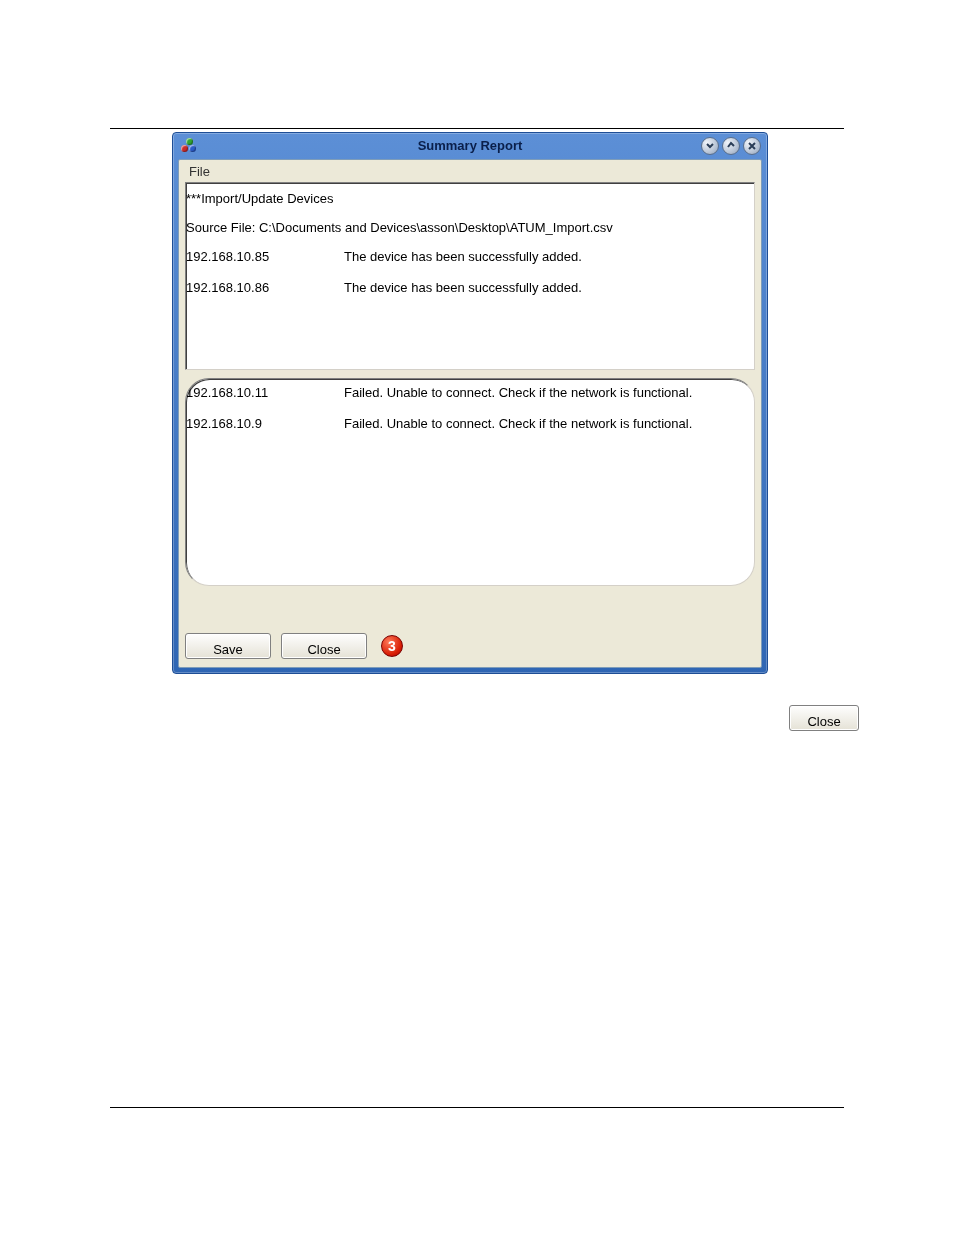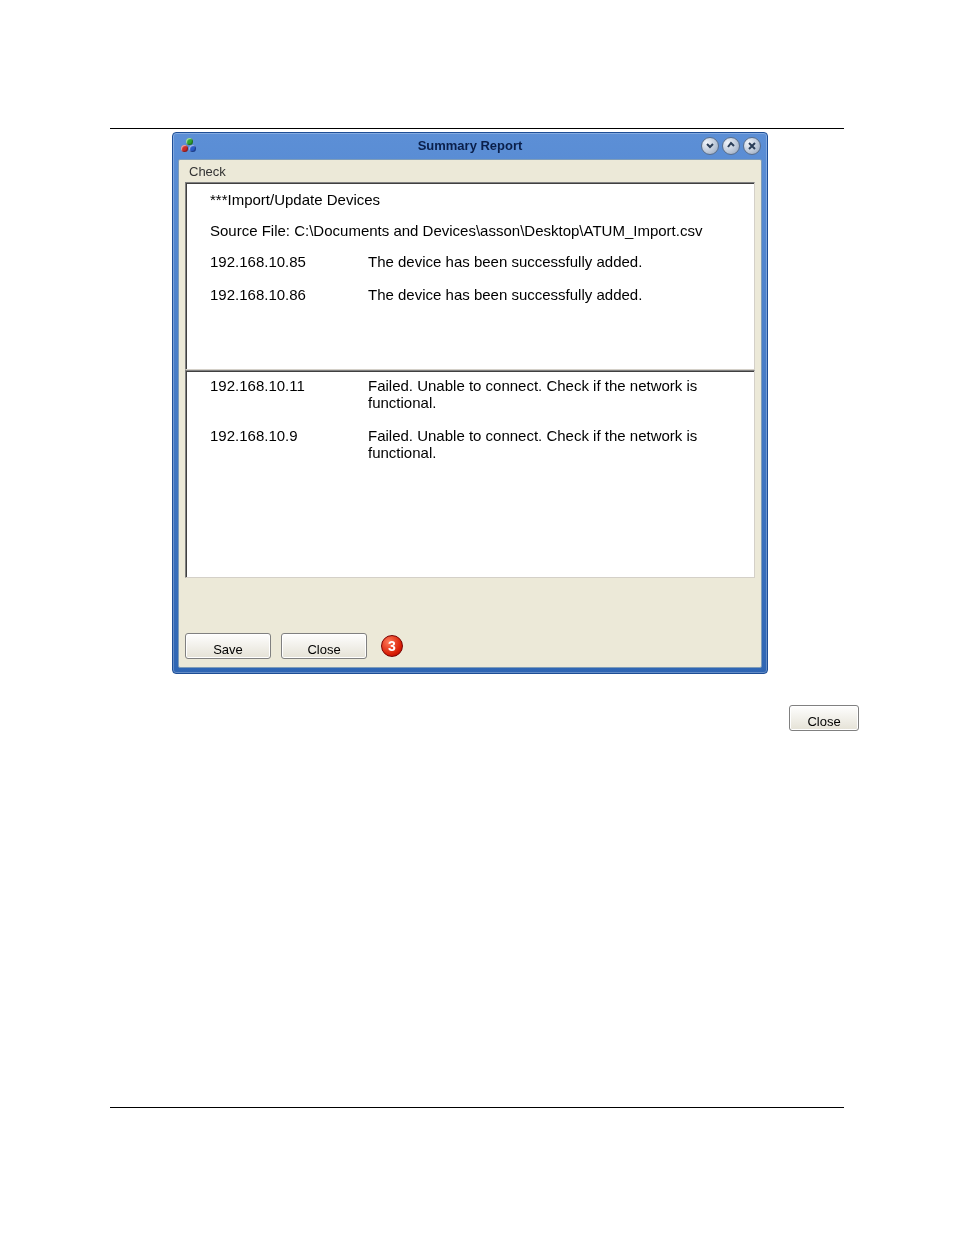--- a/index.html
+++ b/index.html
@@ -115,27 +115,27 @@
   }
   .panel {
     background: #fff;
     border-top: 1px solid #808080;
     border-left: 1px solid #808080;
     border-right: 1px solid #d4d0c8;
     border-bottom: 1px solid #d4d0c8;
     box-shadow: inset 1px 1px 0 #404040, inset -1px -1px 0 #fff;
     margin: 0 6px;
     box-sizing: border-box;
-    padding: 6px 24px;
-    font-size: 15px;
+    padding: 6px 0;
+    font-size: 13px;
     color: #000;
     overflow: hidden;
   }
   .panel.info { height: 188px; }
-  .panel.error { height: 208px; margin-top: 0; }
+  .panel.error { height: 208px; margin-top: 8px; border-radius: 24px; }
   .section-label.error-lbl { padding-top: 6px; }
   .row {
     display: flex;
     margin: 4px 0 16px 0;
     gap: 8px;
   }
   .row .ip {
     width: 150px;
     white-space: nowrap;
   }
@@ -219,21 +219,21 @@
       <div class="win-btn">
         <svg viewBox="0 0 10 10">
             <path d="M2 2 L8 8 M8 2 L2 8" fill="none" stroke="#2a3d57" stroke-width="2"></path>
           </svg>
       </div>
     </div>
   </div>
 
   <div class="dialog-body">
 
-    <div class="section-label">Check</div>
+    <div class="section-label">File</div>
     <div class="panel info">
       <div class="single-line">***Import/Update Devices</div>
       <div class="single-line">Source File: C:\Documents and Devices\asson\Desktop\ATUM_Import.csv</div>
       <div class="row">
         <div class="ip">192.168.10.85</div>
         <div class="msg">The device has been successfully added.</div>
       </div>
       <div class="row">
         <div class="ip">192.168.10.86</div>
         <div class="msg">The device has been successfully added.</div>

